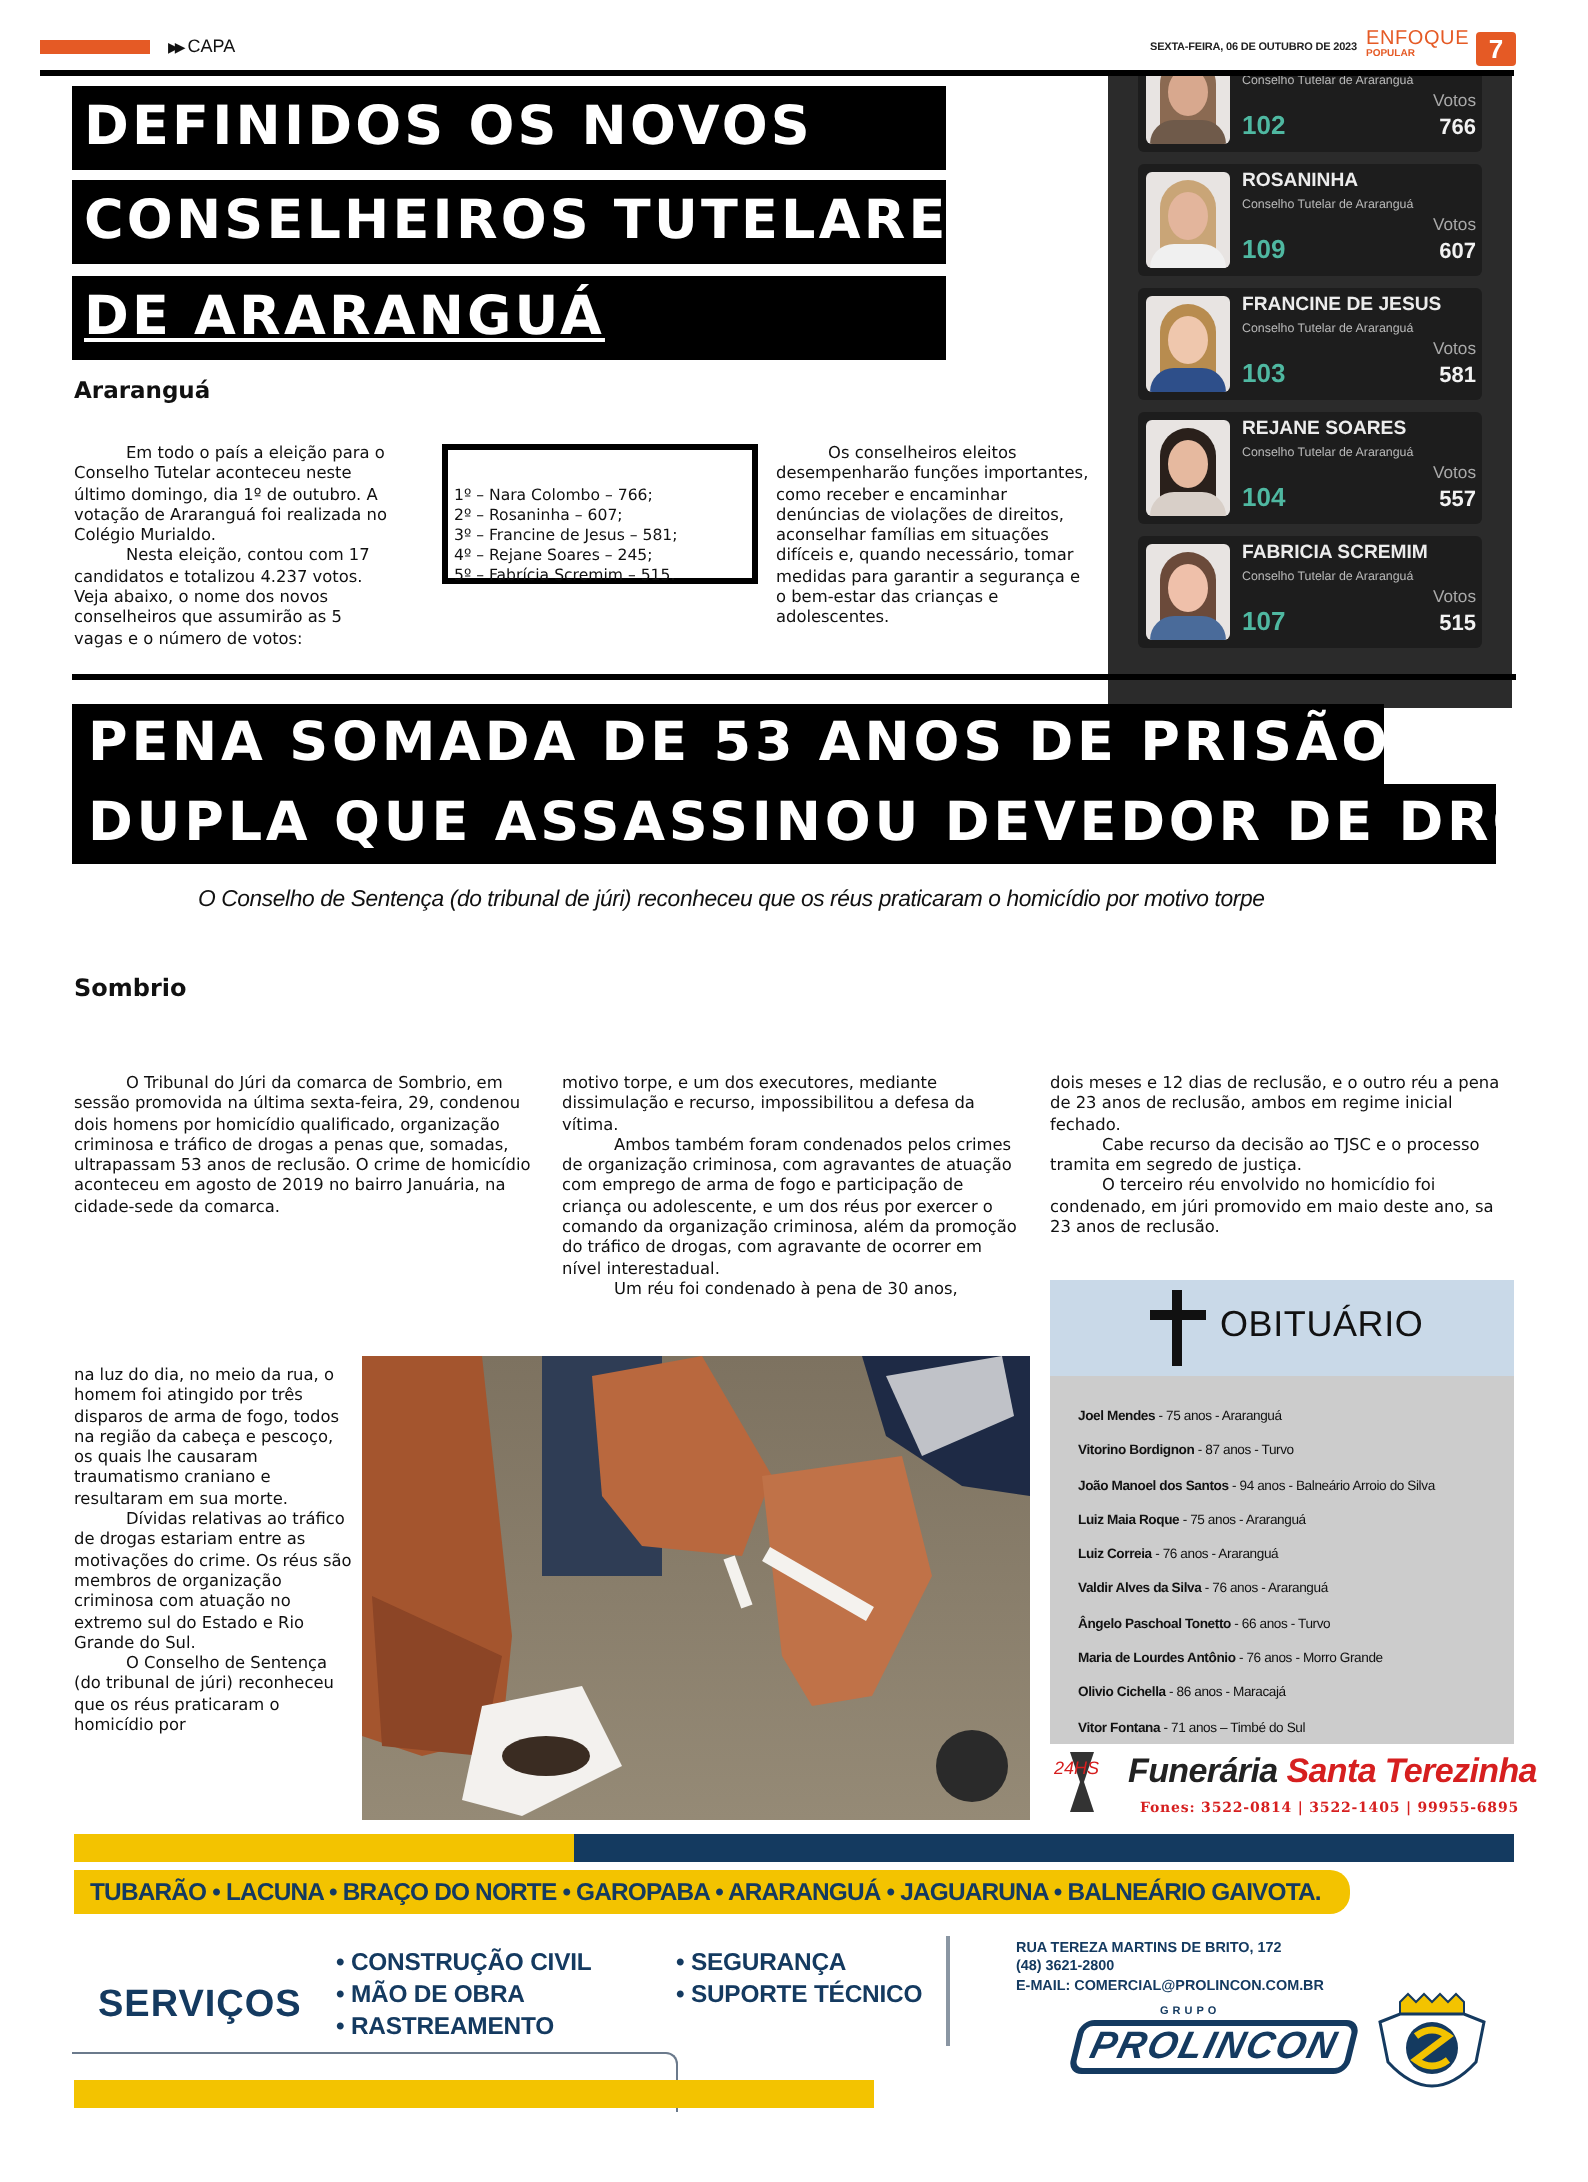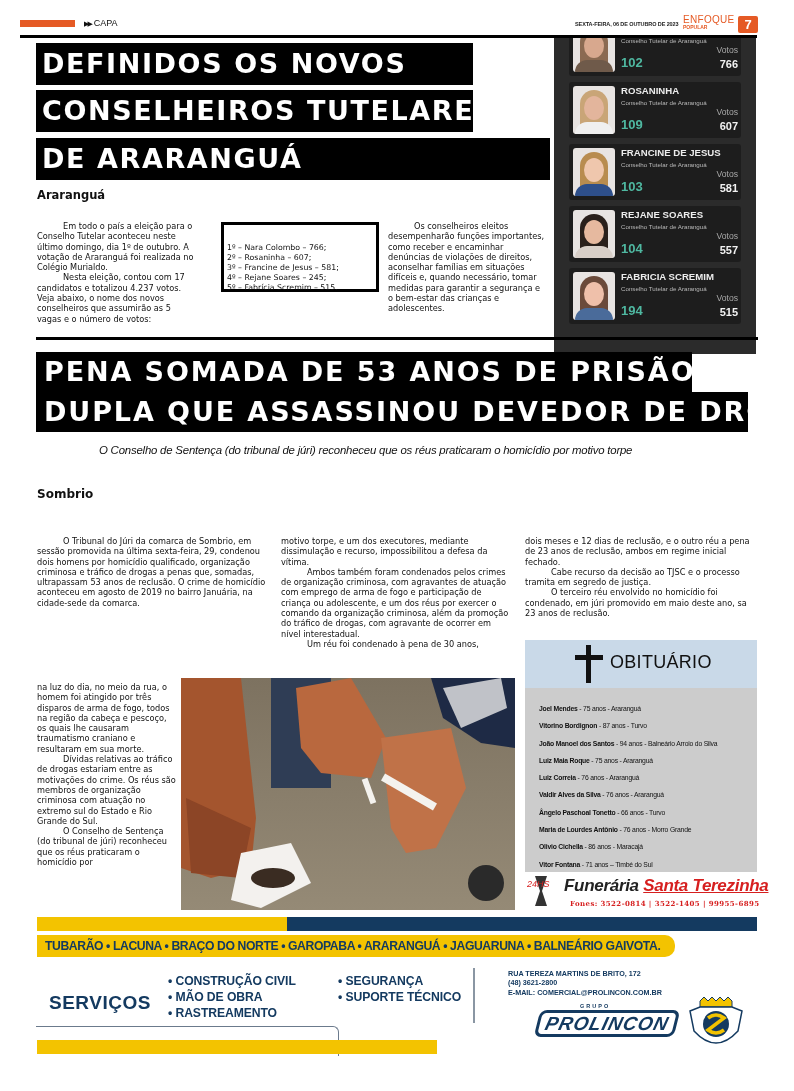--- a/index.html
+++ b/index.html
@@ -59,21 +59,21 @@
   .obit-cross .h { position:absolute; left: 0; top: 10px; width: 28px; height: 5px; background:#111; }
   .obit-title { position:absolute; left: 85px; top: 12px; font-size: 18px; color:#111; letter-spacing: 0.3px; font-family: "Liberation Sans", sans-serif; }
   .obit-list { position:absolute; left: 14px; top: 60px; }
   .obit-item { font-size: 6.8px; line-height: 17.3px; white-space: nowrap; letter-spacing: -0.2px; color:#111; }
   .obit-item b { font-weight: bold; }
 
   .funeral { left: 524px; top: 872px; width: 234px; height: 38px; }
   .fun-24 { position:absolute; left: 3px; top: 7px; color:#d61f1f; font-size: 9px; font-style: italic; }
   .fun-x { position:absolute; left: 10px; top: 3px; width: 14px; height: 32px; }
   .fun-name { position:absolute; left: 40px; top: 4px; font-size: 17px; font-weight: bold; font-style: italic; color:#222; white-space: nowrap; letter-spacing: -0.3px; }
-  .fun-name .red { color: #d61f1f; text-decoration: underline; }
+  .fun-name .red { color: #d61f1f; }
   .fun-phones { position:absolute; left: 46px; top: 27px; font-size: 7px; font-weight: bold; color:#d61f1f; white-space: nowrap; letter-spacing: 0.4px; font-family: "DejaVu Serif", serif; }
 
   
   .ad-top-y { left: 37px; top: 917px; width: 250px; height: 14px; background: #f3c300; }
   .ad-top-b { left: 287px; top: 917px; width: 470px; height: 14px; background: #143a60; }
   .ad-cities { left: 37px; top: 935px; width: 638px; height: 22px; background: #f3c300; border-radius: 0 10px 10px 0; padding-left: 8px; line-height: 22px; color: #143a60; font-weight: bold; font-size: 12.2px; white-space: nowrap; letter-spacing: -0.4px; font-family: "Liberation Sans", sans-serif; }
   .ad-serv { left: 49px; top: 968px; color:#143a60; font-weight: bold; font-size: 19px; letter-spacing: 0.5px; margin-top: 24px; }
   .ad-list { color:#143a60; font-weight: bold; font-size: 12.2px; line-height: 16px; white-space: nowrap; letter-spacing: -0.1px; }
   .ad-curve { left: 36px; top: 1026px; width: 303px; height: 30px; border-top: 1px solid #6b7a8c; border-right: 1px solid #6b7a8c; border-radius: 0 6px 0 0; }
   .ad-ybar { left: 37px; top: 1040px; width: 400px; height: 14px; background: #f3c300; }
@@ -91,21 +91,21 @@
 <div class="abs hdr-date">SEXTA-FEIRA, 06 DE OUTUBRO DE 2023</div>
 <div class="abs hdr-brand">
   <span class="b1">ENFOQUE</span>
   <span class="b2">POPULAR</span>
 </div>
 <div class="abs hdr-page">7</div>
 <div class="abs rule" style="left:20px; top:35px; width:737px;"></div>
 
 <div class="abs hl hl1" style="left:36px; top:43px; width:437px;">DEFINIDOS OS NOVOS</div>
 <div class="abs hl hl1" style="left:36px; top:90px; width:437px;">CONSELHEIROS TUTELARES</div>
-<div class="abs hl hl1" style="left:36px; top:138px; width:514px;">DE ARARANGUÁ</div>
+<div class="abs hl hl1" style="left:36px; top:138px; width:437px;text-decoration:underline;">DE ARARANGUÁ</div>
 
 <div class="abs kicker" style="left:37px; top:188px;">Araranguá</div>
 
 <div class="abs body-text" style="left:37px; top:221px; width:160px;">
   <p>Em todo o país a eleição para o Conselho Tutelar aconteceu neste último domingo, dia 1º de outubro. A votação de Araranguá foi realizada no Colégio Murialdo.</p>
   <p>Nesta eleição, contou com 17 candidatos e totalizou 4.237 votos. Veja abaixo, o nome dos novos conselheiros que assumirão as 5 vagas e o número de votos:</p>
 </div>
 
 <div class="abs ranking-box">
   <div>1º – Nara Colombo – 766;</div>
@@ -170,21 +170,21 @@
   </div>
   <div class="cand" style="top:230px;">
     <div class="photo">
       <div class="hair" style="background:#6b4a3a;"></div>
         <div class="shoulders" style="background:#4a6b9a;"></div>
         <div class="face" style="background:#efc0aa;"></div>
     </div>
     <div class="name">FABRICIA SCREMIM</div>
     <div class="org">Conselho Tutelar de Araranguá</div>
     <div class="votes-lbl">Votos</div>
-    <div class="num">194</div>
+    <div class="num">107</div>
     <div class="votes">515</div>
   </div>
 </div>
 
 <div class="abs rule" style="left:36px; top:337px; width:722px;"></div>
 
 <div class="abs hl hl2" style="left:36px; top:352px; width:656px;">PENA SOMADA DE 53 ANOS DE PRISÃO À</div>
 <div class="abs hl hl2" style="left:36px; top:392px; width:712px;">DUPLA QUE ASSASSINOU DEVEDOR DE DROGAS</div>
 
 <div class="abs subhead" style="left:99px; top:444px;">O Conselho de Sentença (do tribunal de júri) reconheceu que os réus praticaram o homicídio por motivo torpe</div>

